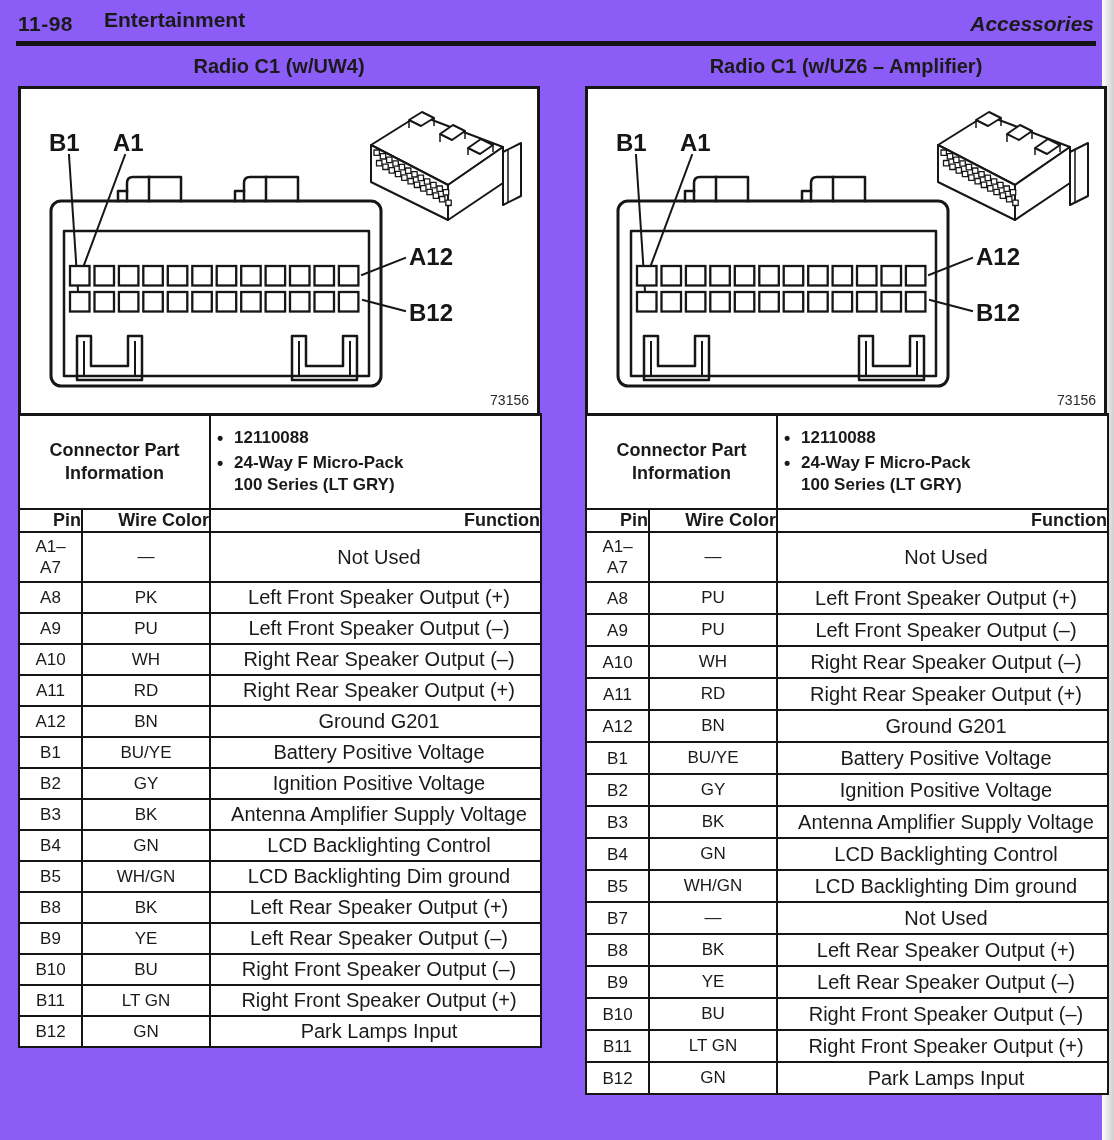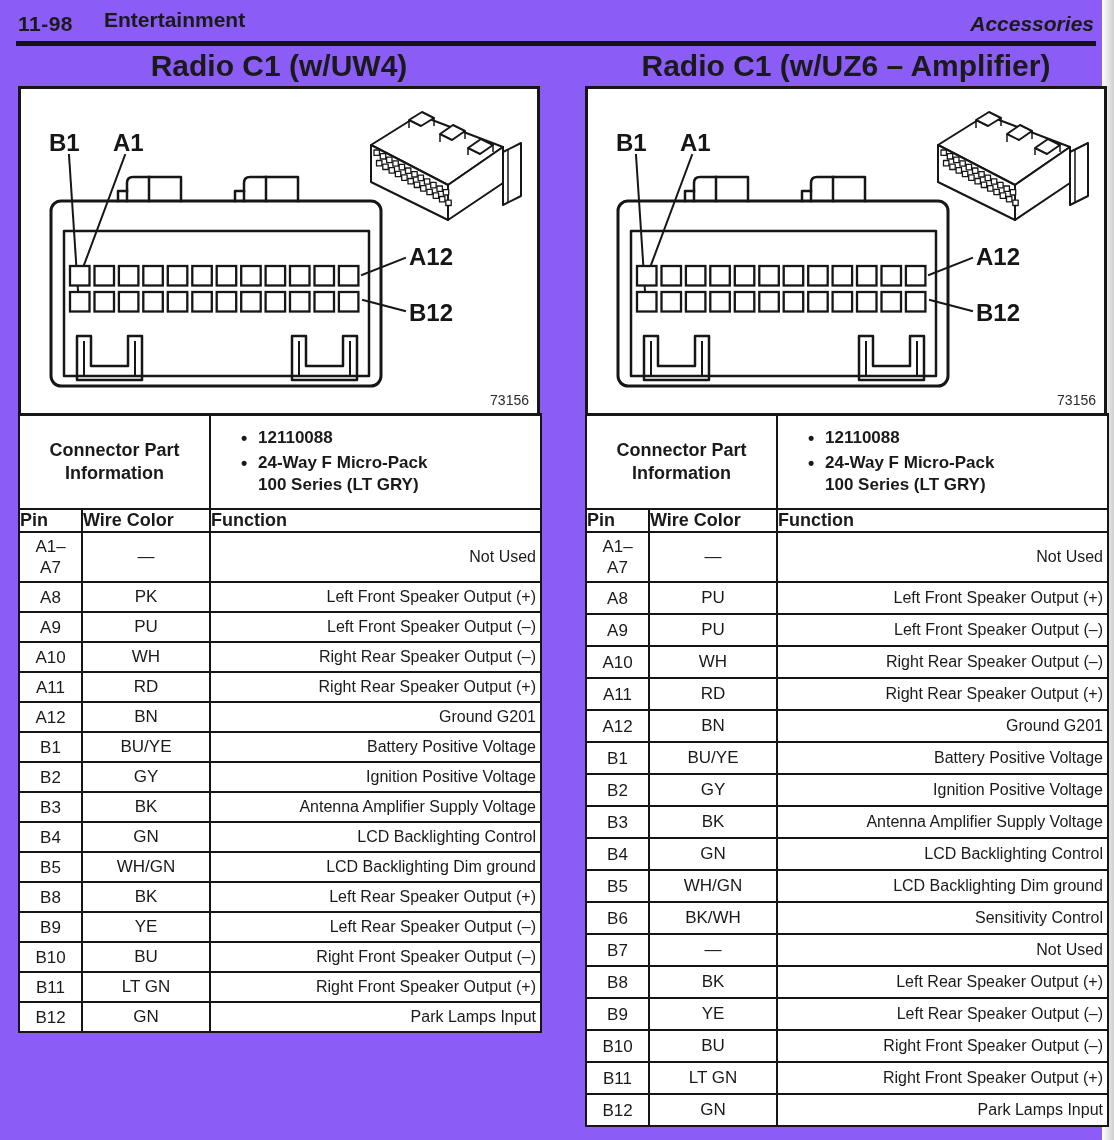--- a/index.html
+++ b/index.html
@@ -14,37 +14,37 @@
   }
   
   .page-number { position:absolute; left:18px; top:12px; font-size:21px; font-weight:bold; letter-spacing:.5px; }
   .section-left { position:absolute; left:104px; top:8px; font-size:21px; font-weight:bold;text-align:right; }
   .section-right { position:absolute; right:20px; top:12px; font-size:21px; font-weight:bold;font-style:italic; }
   .header-rule { position:absolute; left:16px; right:18px; top:41px; height:5px; background:#141414; }
   
   .panel { position:absolute; top:50px; width:522px; }
   .panel--left { left:18px; }
   .panel--right { left:585px; }
-  .panel-title { text-align:center; font-size:30px; font-weight:bold; height:36px; line-height:32px; }
+  .panel-title { text-align:center; font-size:20px; font-weight:bold; height:36px; line-height:32px; }
   .figure-box { width:522px; height:330px; border:3px solid #161616; background:#fff; position:relative; }
   .figure-box svg { display:block; width:100%; height:100%; }
   .fig-label { font-family:"Liberation Sans",sans-serif; font-size:24px; font-weight:bold; fill:#161616; }
   .fig-num { font-family:"Liberation Sans",sans-serif; font-size:14px; fill:#2a2a2a; }
   
   .pin-table { border-collapse:collapse; width:522px; table-layout:fixed; margin-top:-3px; background:#fff; }
   .pin-table td, .pin-table th { border:2px solid #151515; background:#fff; vertical-align:middle; }
   .col-pin { width:63px; } .col-color { width:128px; } .col-func { width:331px; }
   .info-label { font-weight:bold; font-size:18px; text-align:center; white-space:pre-line; line-height:1.25; height:76px; }
-  .bullets { padding:9px 4px 9px 28px;margin-left:39px; }
+  .bullets { padding:9px 4px 9px 4px;margin-left:39px; }
   .bullet-item { position:relative; padding-left:19px; font-weight:bold; font-size:17px; white-space:pre-line; line-height:1.3; margin:3px 0; }
   .bullet-item::before { content:"\2022"; position:absolute; left:2px; font-size:18px; }
-  .cols-row th { font-size:18px; font-weight:bold; text-align:left; height:15px; }
+  .cols-row th { font-size:18px; font-weight:bold; text-align:right; height:15px; }
   .c-pin { text-align:center; font-size:17px; white-space:pre-line; line-height:21px; padding:3px 2px;border-radius:11px; }
   .c-color { text-align:center; font-size:17px; padding:3px 2px; }
-  .c-func { text-align:right; font-size:16px; padding:3px 4px 3px 11px; }
+  .c-func { text-align:center; font-size:20px; padding:3px 4px 3px 11px; }
   .panel--left tbody.data-rows td { height:30px; }
   .panel--right tbody.data-rows td { height:32px; }
 </style>
 </head>
 <body>
 
 <div id="page">
   <div id="scan-edge-right"></div>
 
   <div class="page-number">11-98</div>
@@ -441,25 +441,20 @@
             <td class="c-pin">B4</td>
             <td class="c-color">GN</td>
             <td class="c-func">LCD Backlighting Control</td>
           </tr>
           <tr>
             <td class="c-pin">B5</td>
             <td class="c-color">WH/GN</td>
             <td class="c-func">LCD Backlighting Dim ground</td>
           </tr>
           <tr>
-            <td class="c-pin">B6</td>
-            <td class="c-color">BK/WH</td>
-            <td class="c-func">Sensitivity Control</td>
-          </tr>
-          <tr>
             <td class="c-pin">B7</td>
             <td class="c-color">—</td>
             <td class="c-func">Not Used</td>
           </tr>
           <tr>
             <td class="c-pin">B8</td>
             <td class="c-color">BK</td>
             <td class="c-func">Left Rear Speaker Output (+)</td>
           </tr>
           <tr>

